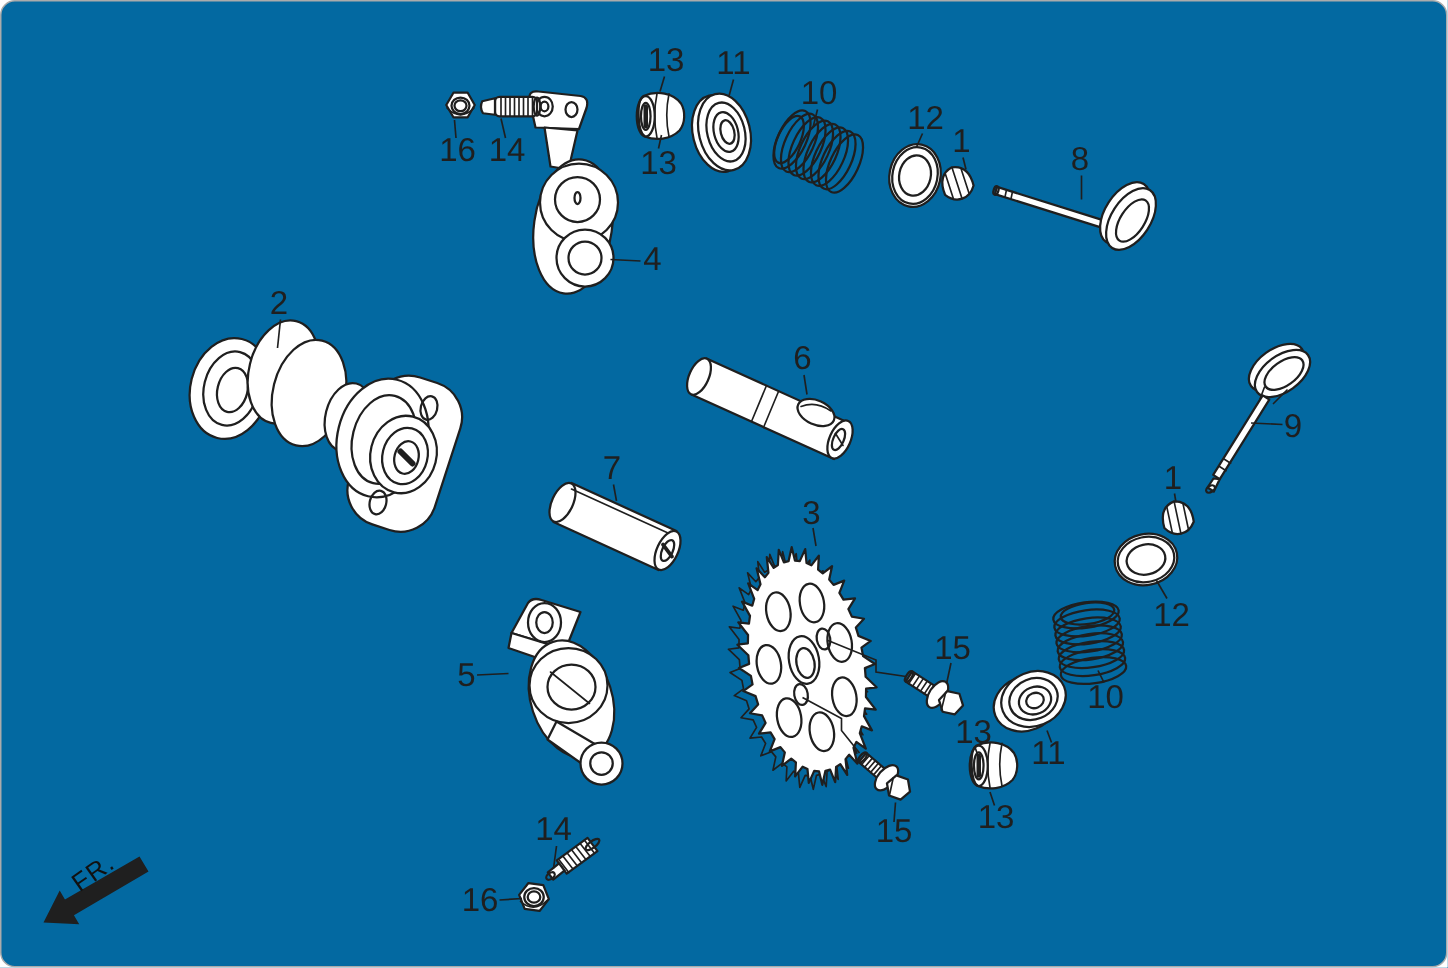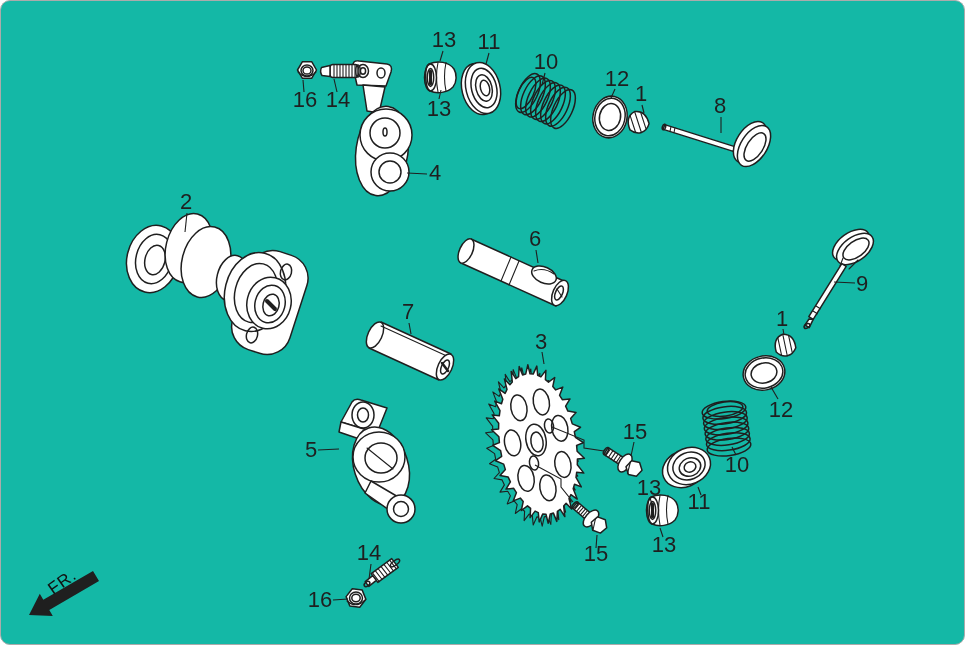--- a/index.html
+++ b/index.html
@@ -4,21 +4,21 @@
 <title>Diagram</title>
 <style>
   html,body{margin:0;padding:0;background:#ffffff;}
   .frame{
     position:relative;
     width:963px;height:643px;
     border:1px solid var(--border,#ababab);
     border-radius:10px;
     box-sizing:content-box;
     overflow:hidden;
-    background:#14b8a6;
+    background:#0369a1;
     font-family:"Liberation Sans",sans-serif;
   }
   svg{display:block;}
   .part{stroke:var(--line,#1f1f1f);stroke-width:1.5;fill:none;stroke-linecap:round;stroke-linejoin:round;}
   .part .solid{fill:#ffffff;}
   .thin{stroke-width:1.1;}
   .leader{stroke:var(--line,#1f1f1f);stroke-width:1.1;fill:none;}
   .part-num{font:22px "Liberation Sans",sans-serif;fill:var(--line,#1f1f1f);text-anchor:middle;}
   .fr-text{font:17px "Liberation Sans",sans-serif;fill:#111111;letter-spacing:1px;}
   .darkfill{fill:var(--line,#1f1f1f);stroke:none;}

